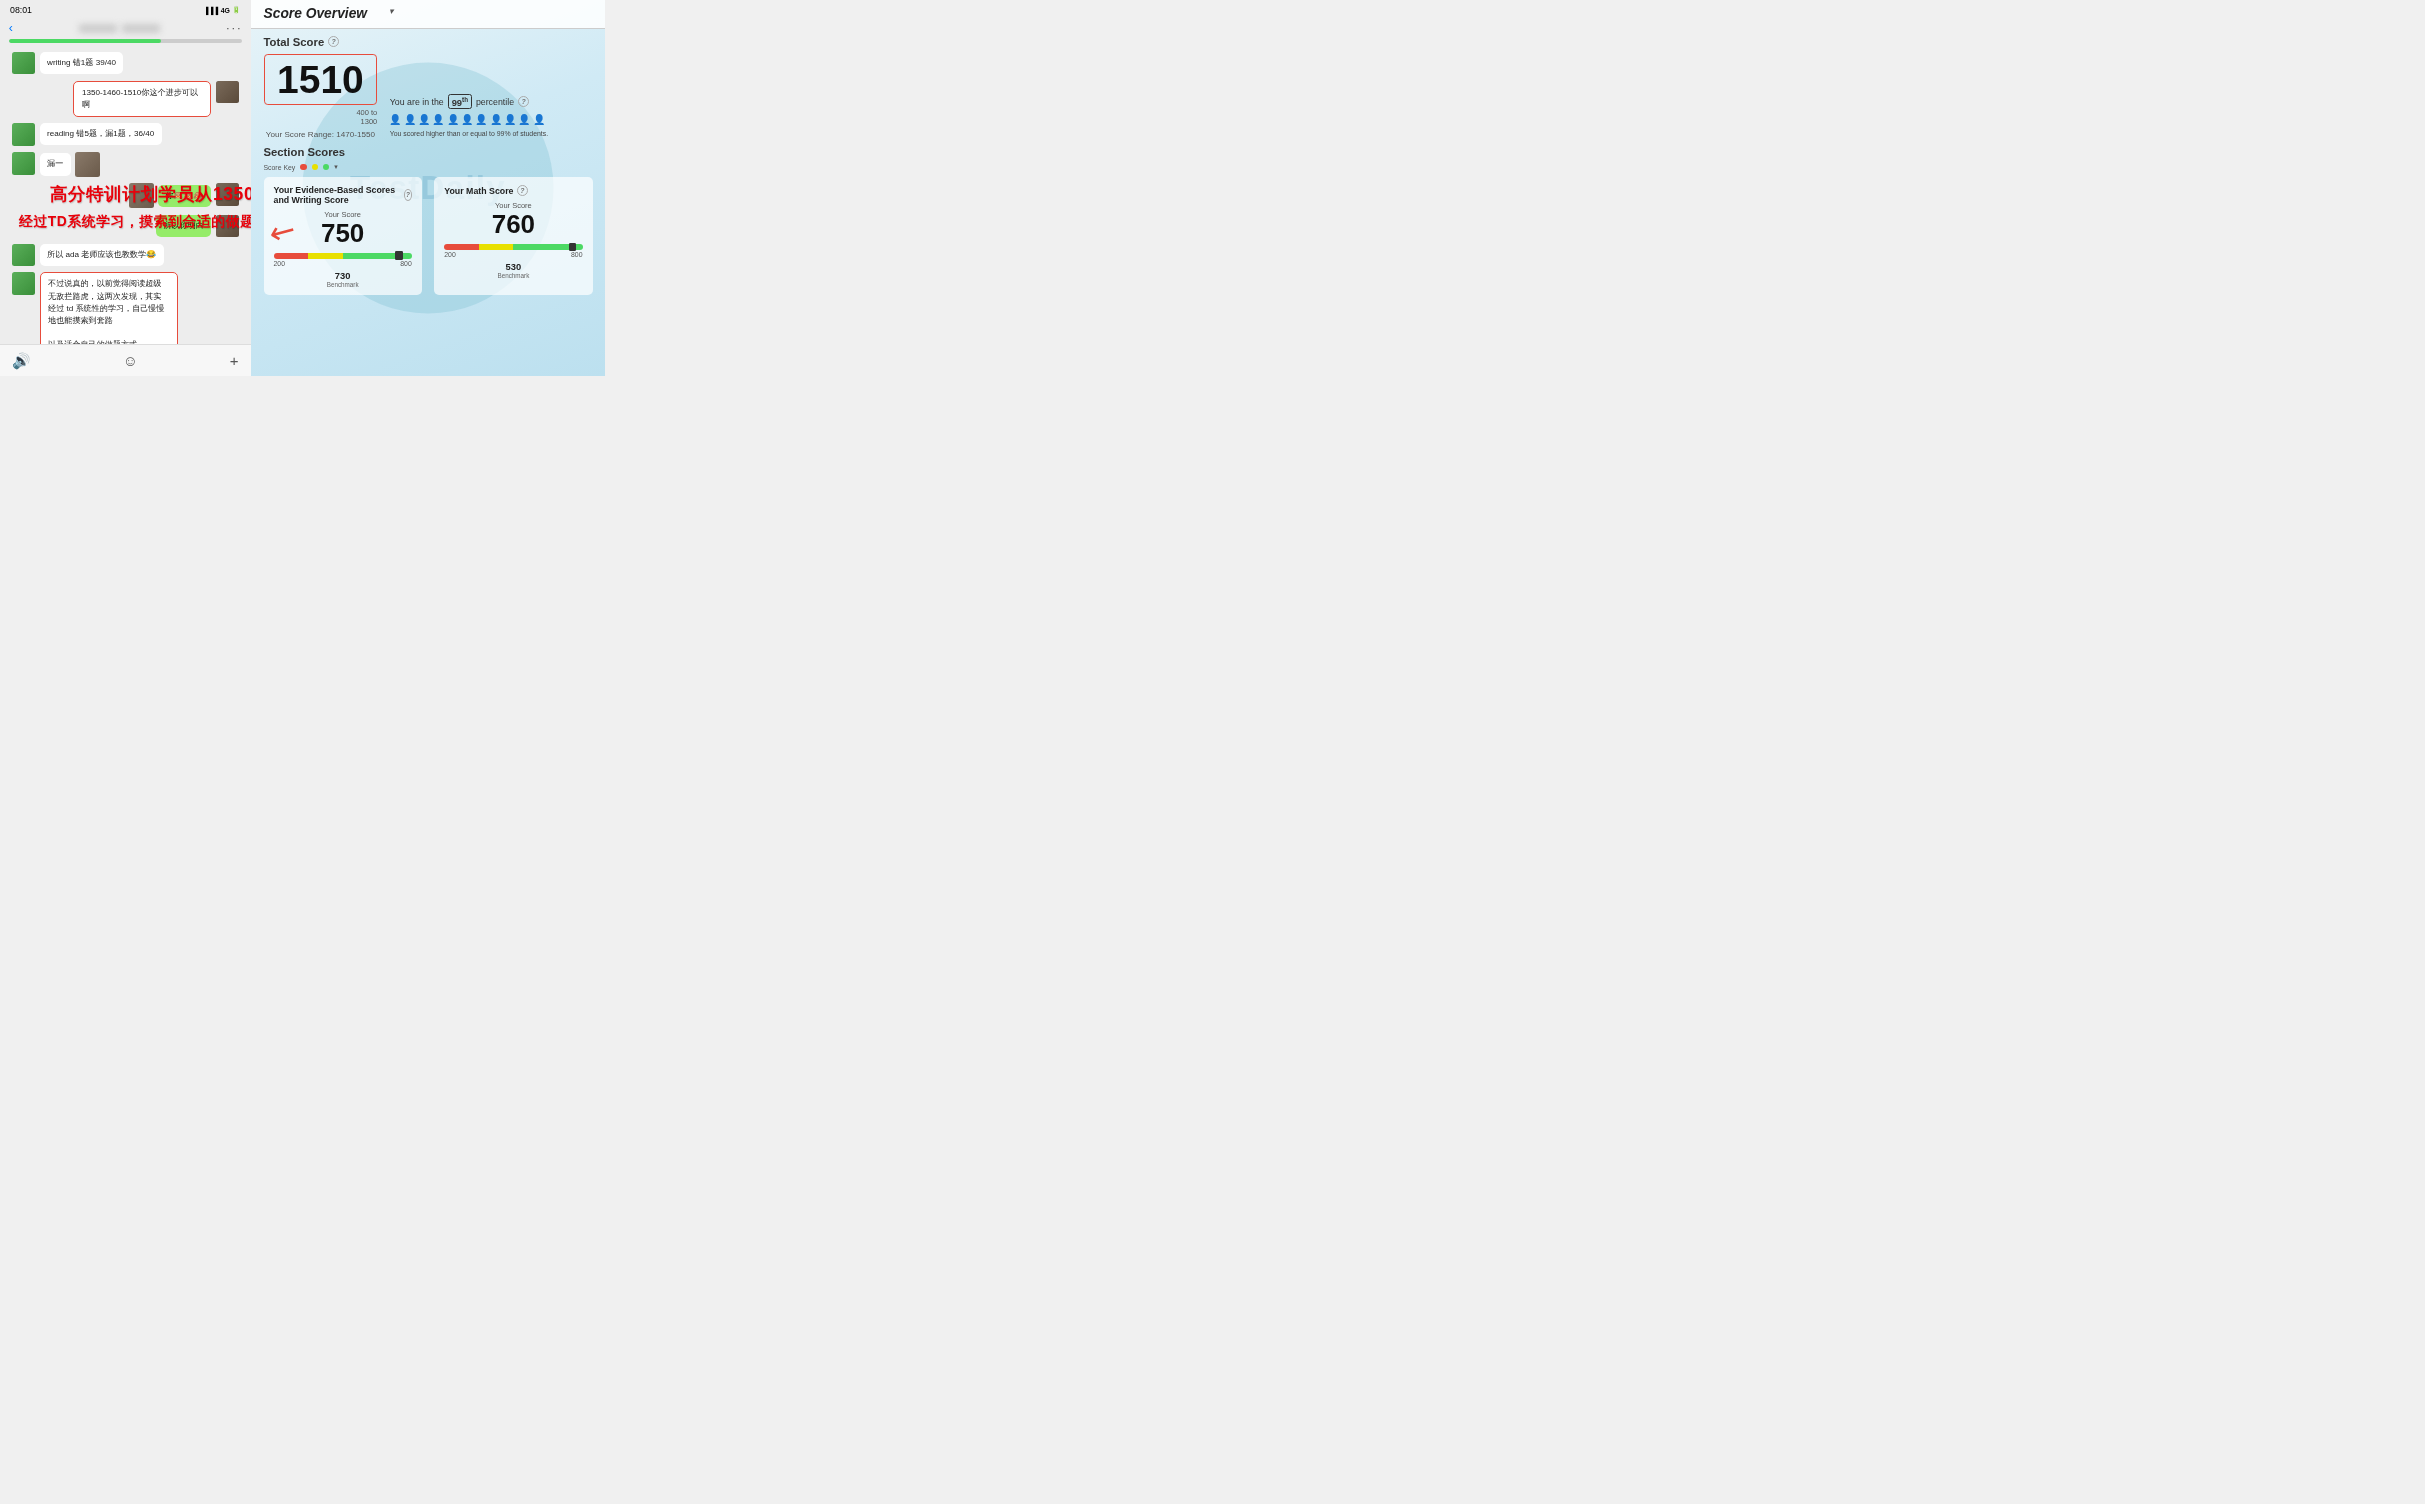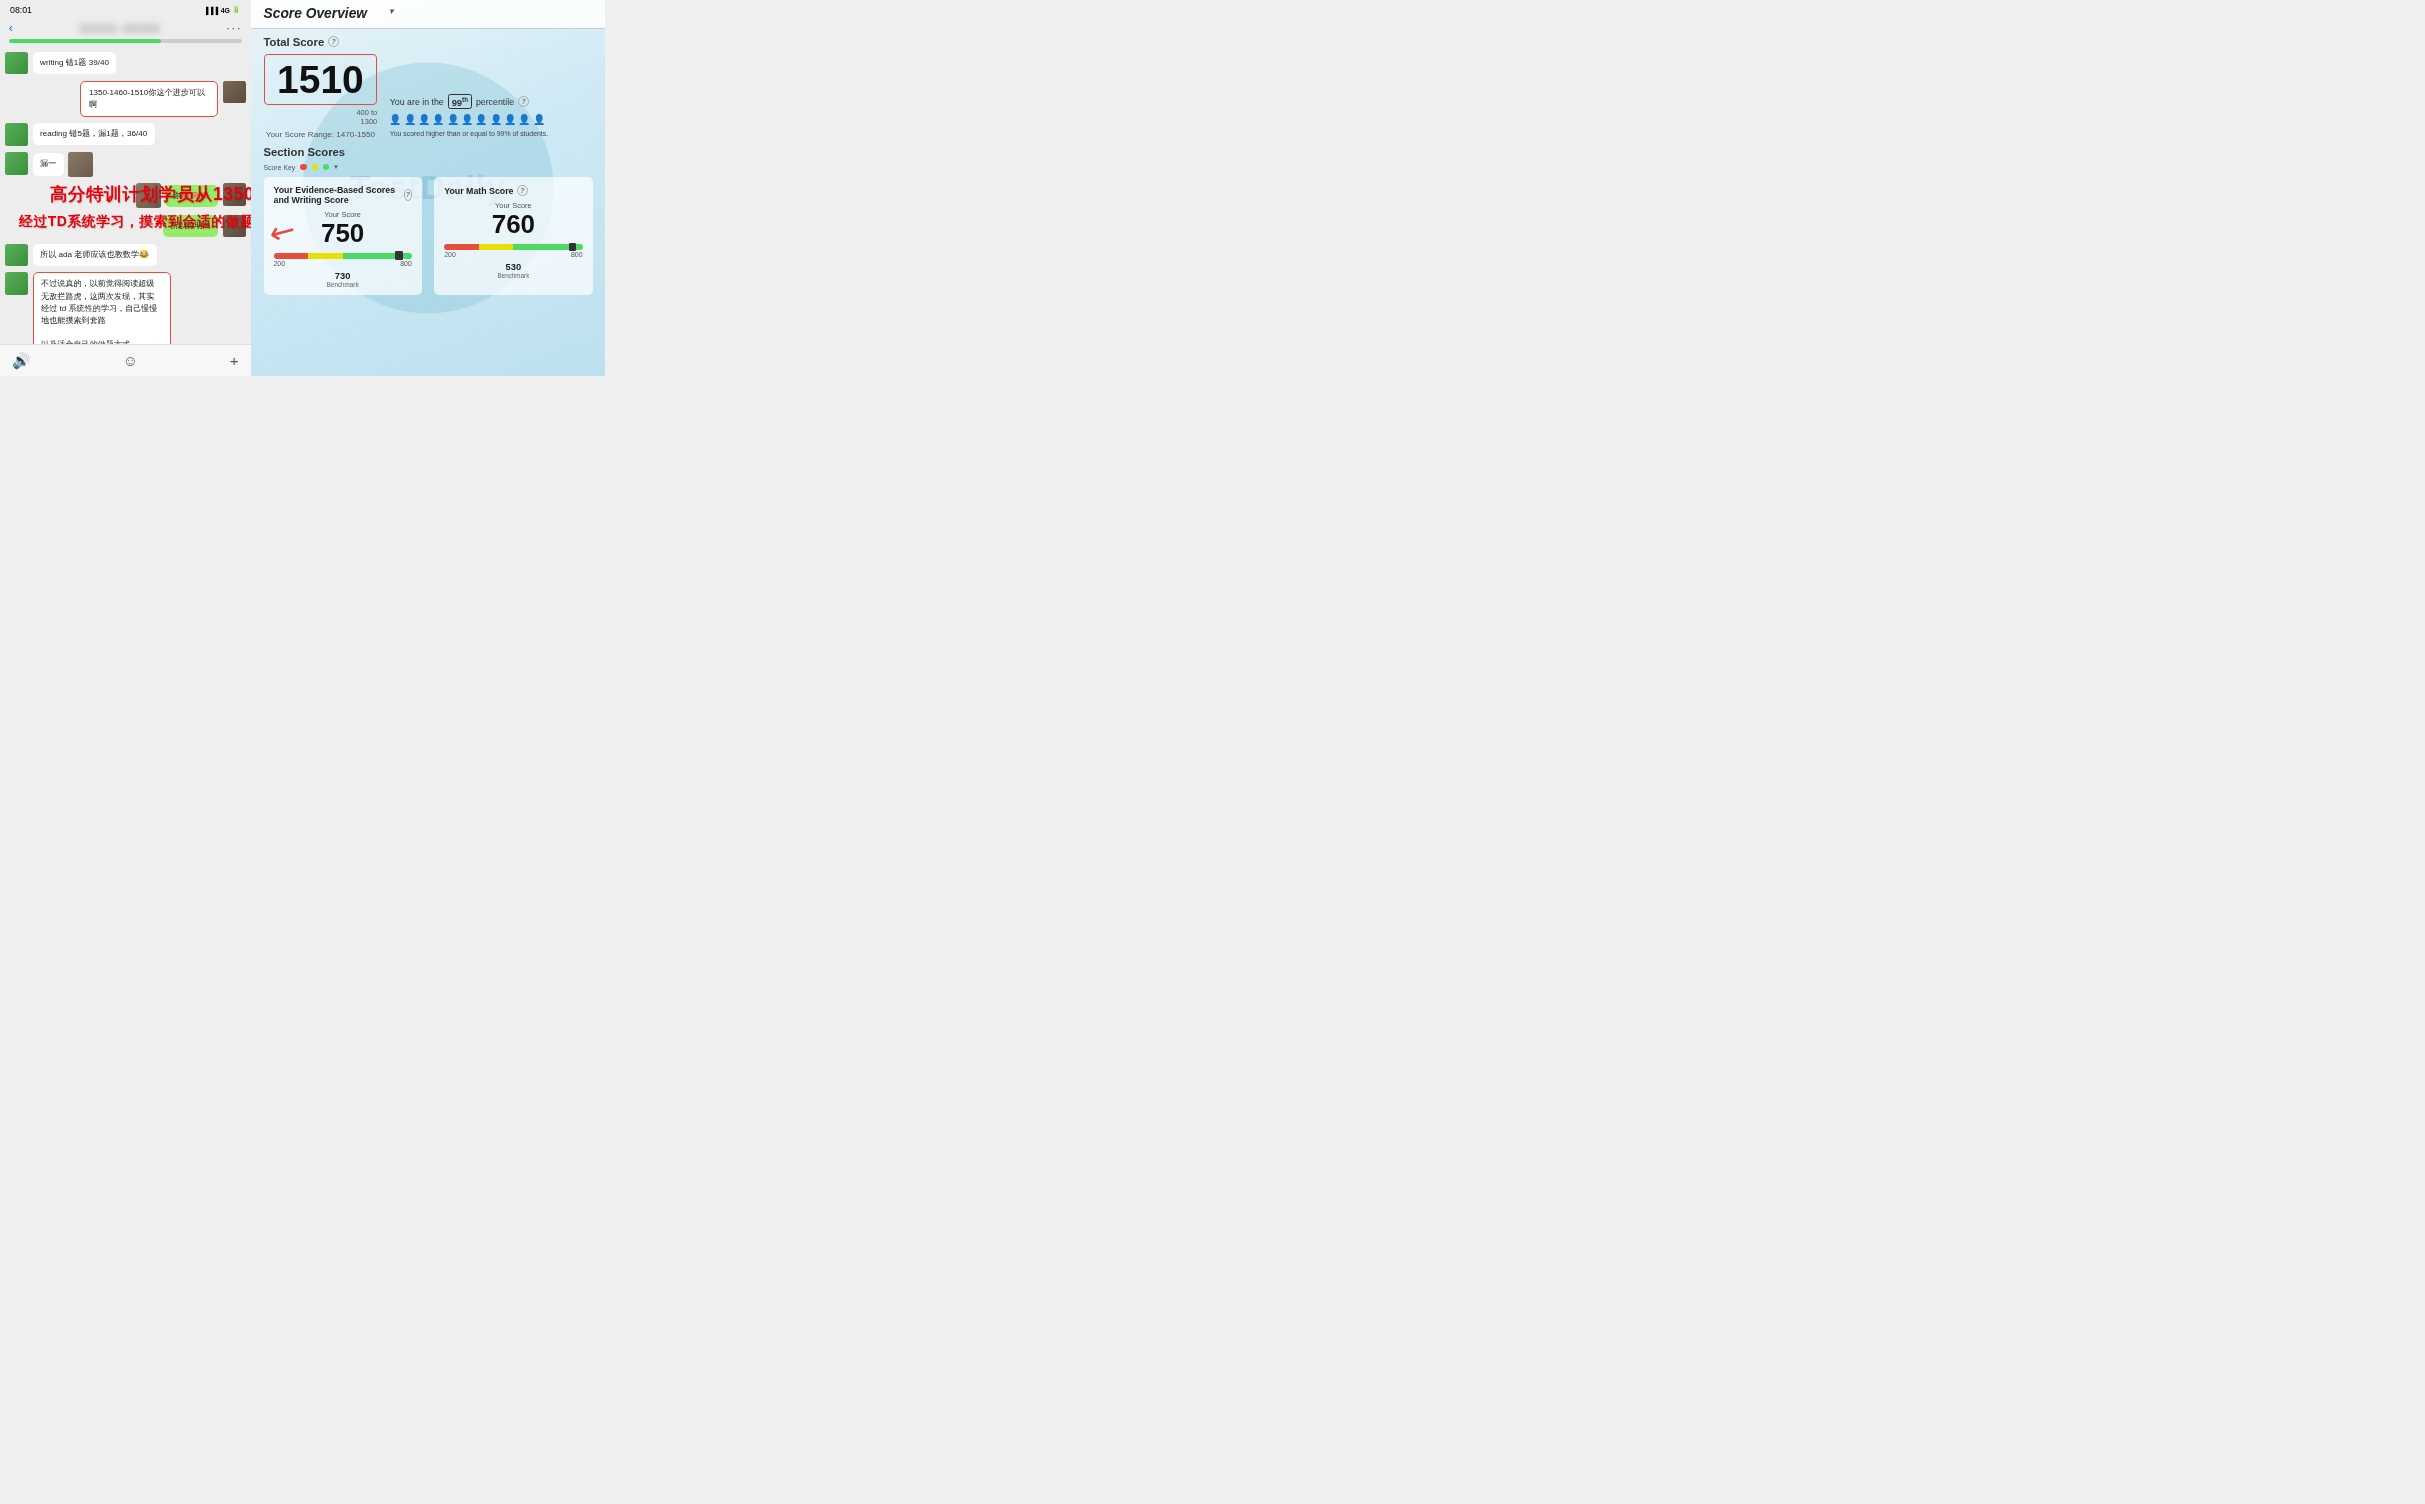--- a/index.html
+++ b/index.html
@@ -65,21 +65,21 @@
       height: 100%;
       background: #4cd964;
       border-radius: 1.9px;
       width: 65%;
     }
 
     
     .chat-area {
       flex: 1;
       overflow-y: auto;
-      padding: 5px 5px;
+      padding: 5px 12px;
       display: flex;
       flex-direction: column;
       gap: 6.3px;
     }
 
     .msg-row {
       display: flex;
       align-items: flex-start;
       gap: 5px;
     }

